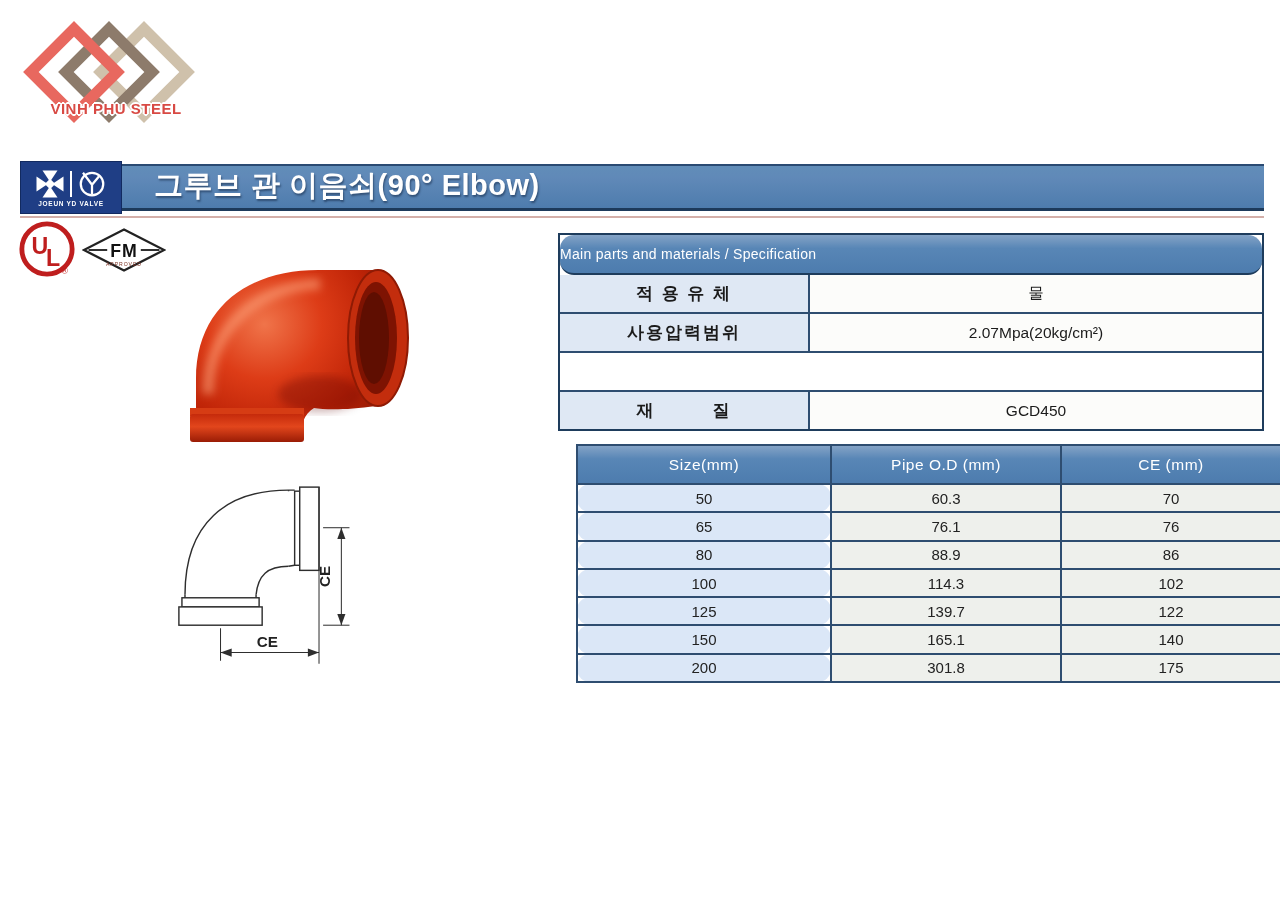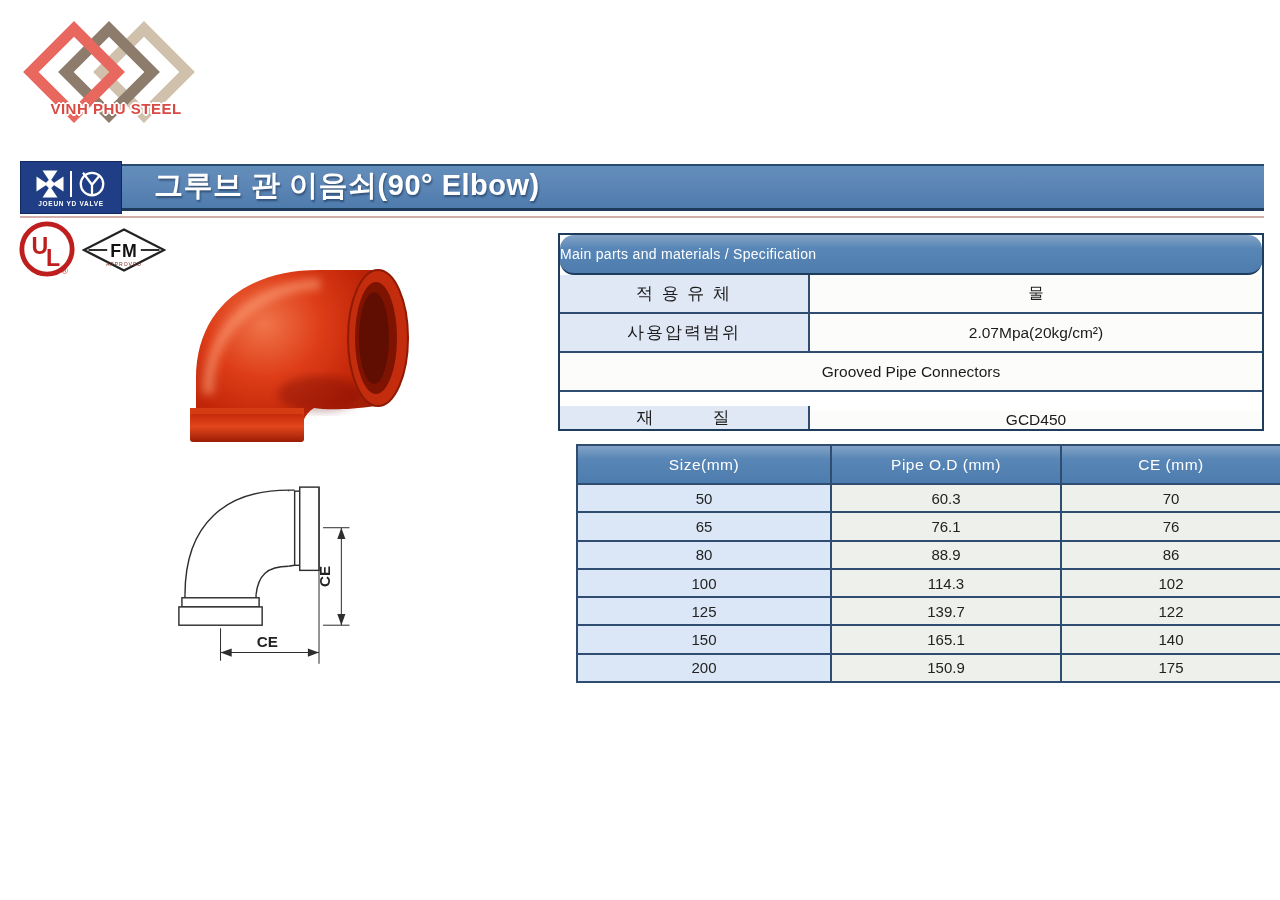--- a/index.html
+++ b/index.html
@@ -58,41 +58,41 @@
     border:2px solid #1e3c5c;background:#fff;
   }
   .spec-header{
     height:38px;display:flex;align-items:center;
     background:linear-gradient(180deg,#84a3c6 0%,#5886b6 35%,#4d7cae 100%);
     color:#ffffff;font-size:14px;letter-spacing:0.3px;
     border-bottom:2px solid #1e3c5c;
     border-radius:14px;
   }
   .spec-row{display:flex;height:37px;border-bottom:2px solid #2e4d70;}
-  .spec-row:last-child{border-bottom:none;align-items:flex-end;}
+  .spec-row:last-child{border-bottom:none;}
   .spec-cell{display:flex;align-items:center;justify-content:center;box-sizing:border-box;}
   .spec-label{
     width:250px;background:#dfe8f4;border-right:2px solid #2e4d70;
-    font-size:17px;font-weight:400;color:#1b1b1b;letter-spacing:2px;
+    font-size:17px;font-weight:700;color:#1b1b1b;letter-spacing:2px;
   }
   .spec-value{flex:1;background:#fcfcfa;font-size:15.5px;color:#1b1b1b;}
 
   
   .size-table-wrap{left:576px;top:444px;width:706px;}
   table.size-table{width:100%;border-collapse:collapse;border:2px solid #1e3c5c;}
   table.size-table th{
     height:35px;font-weight:normal;font-size:15.5px;color:#ffffff;letter-spacing:0.5px;
     background:linear-gradient(180deg,#84a3c6 0%,#5886b6 35%,#4d7cae 100%);
     border:2px solid #2e4d70;
   }
   table.size-table td{
     height:24.3px;text-align:center;font-size:15px;color:#222222;
     background:#eef0ec;border:2px solid #2e4d70;
   }
-  table.size-table td.first{background:#dbe7f7;}
+  table.size-table td.first{background:#dbe7f7;border-radius:13px;}
   table.size-table th:nth-child(1){width:250px;}
   table.size-table th:nth-child(2){width:226px;}
 </style>
 </head>
 <body>
 
 <div class="abs brand-logo">
   <span class="diamond d1"></span>
   <span class="diamond d2"></span>
   <span class="diamond d3"></span>
@@ -198,21 +198,20 @@
   <div>
       <div class="spec-row">
         <div class="spec-cell spec-label">적 용 유 체</div>
         <div class="spec-cell spec-value">물</div>
       </div>
       <div class="spec-row">
         <div class="spec-cell spec-label">사용압력범위</div>
         <div class="spec-cell spec-value">2.07Mpa(20kg/cm²)</div>
       </div>
       <div class="spec-row">
-        <div class="spec-cell spec-value">Grooved Pipe Connectors</div>
       </div>
       <div class="spec-row">
         <div class="spec-cell spec-label">재　　　질</div>
         <div class="spec-cell spec-value">GCD450</div>
       </div>
     </div>
 </div>
 
 <div class="abs size-table-wrap">
   <table class="size-table">
@@ -249,18 +248,18 @@
           <td>139.7</td>
           <td>122</td>
         </tr>
         <tr>
           <td class="first">150</td>
           <td>165.1</td>
           <td>140</td>
         </tr>
         <tr>
           <td class="first">200</td>
-          <td>150.9</td>
+          <td>301.8</td>
           <td>175</td>
         </tr>
       </tbody>
   </table>
 </div>
 
 </body></html>

